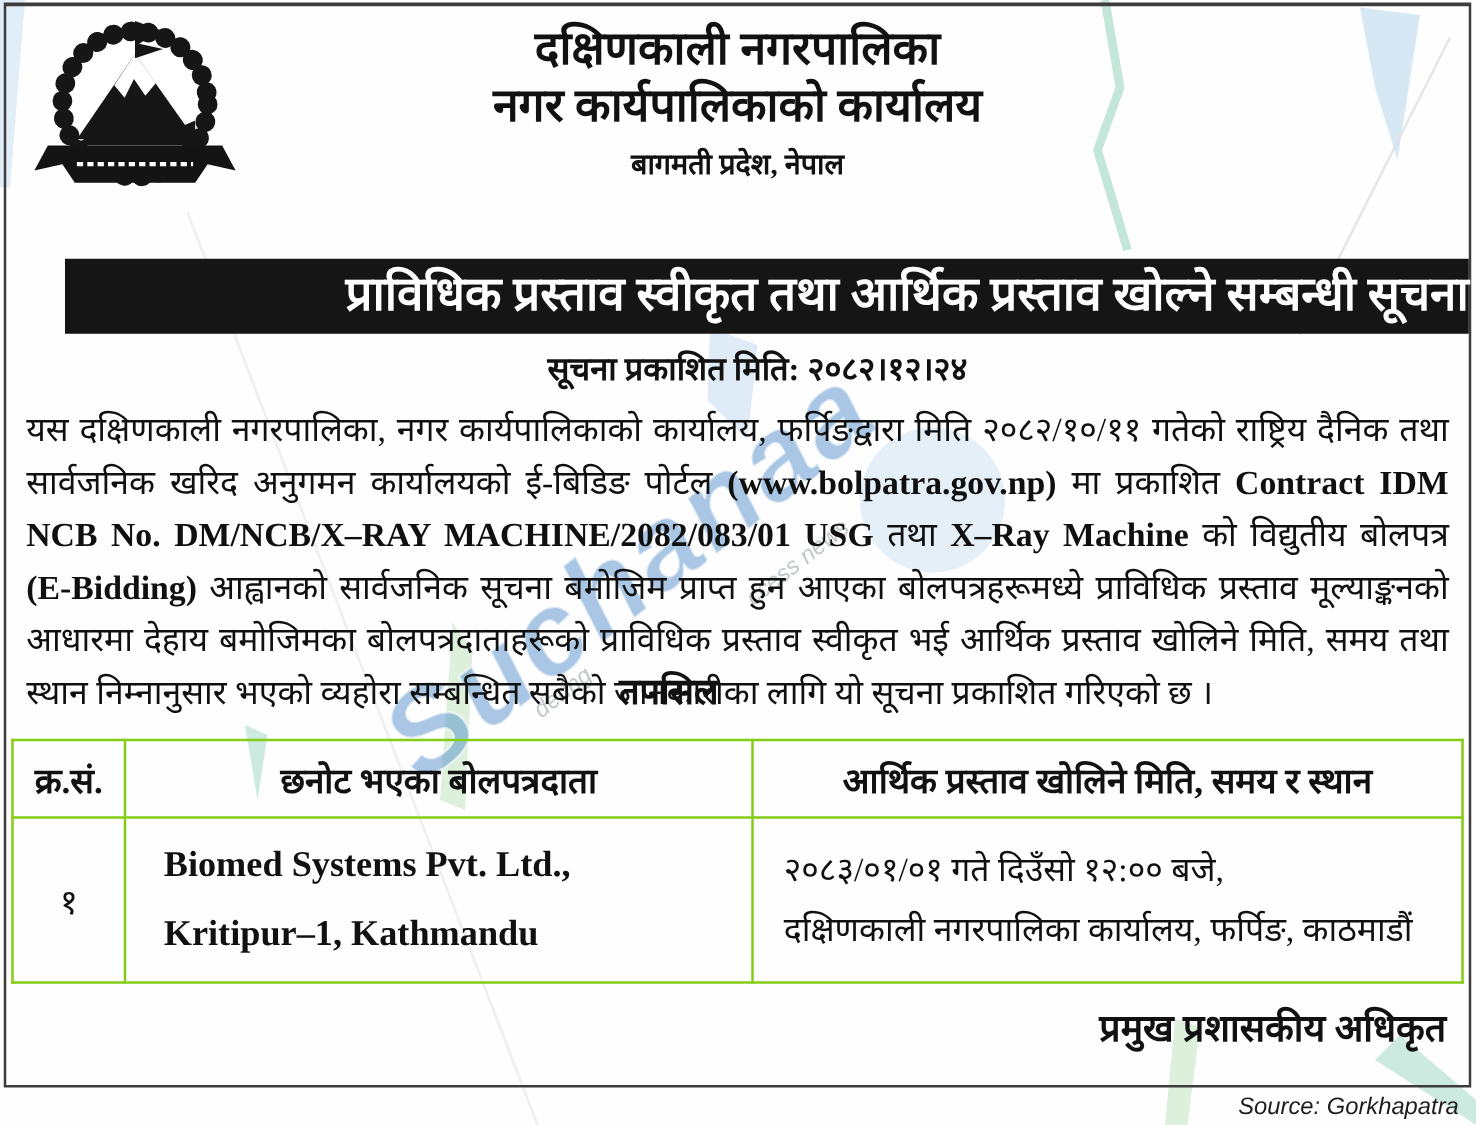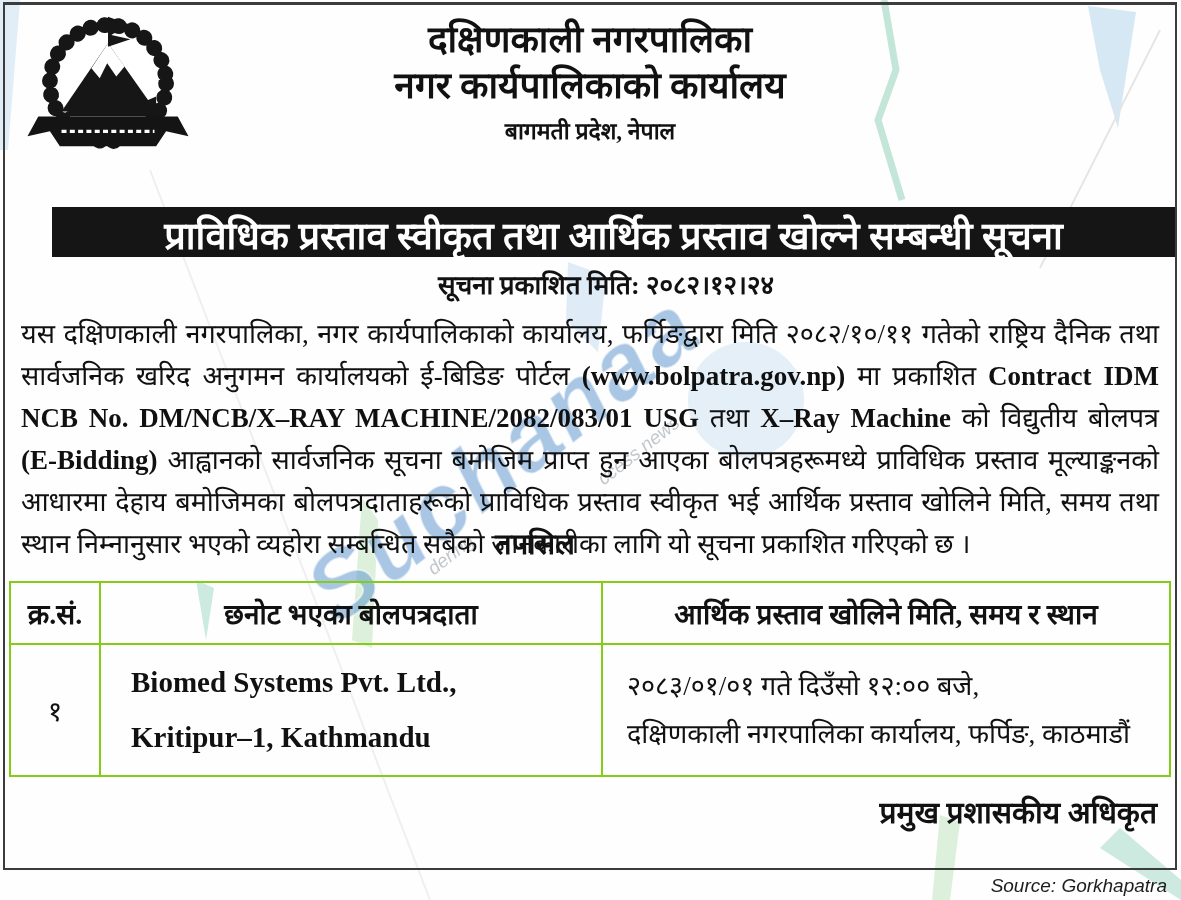--- a/index.html
+++ b/index.html
@@ -26,22 +26,22 @@
     border:2px solid #3c3c3c;border-top-width:3px;
   }
   .header{position:relative;height:196px;}
   .logo{position:absolute;left:20px;top:4px;width:166px;height:160px;}
   .hline{text-align:center;font-weight:bold;line-height:46px;}
   .h1{font-size:37px;padding-top:12px;}
   .h2{font-size:37px;}
   .h3{font-size:29px;}
   .h4{font-size:23px;}
   .banner{
-    margin-top:6px;height:50px;background:#151515;color:#ffffff;
-    text-align:center;font-weight:bold;font-size:38px;line-height:58px;margin-left:47px;
+    margin-top:6px;height:60px;background:#151515;color:#ffffff;
+    text-align:right;font-weight:bold;font-size:38px;line-height:58px;margin-left:47px;
   }
   .pubdate{margin-top:10px;text-align:center;font-weight:bold;font-size:26px;line-height:38px;padding-left:32px;}
   .bodytext{
     margin:8px 16px 0 16px;font-size:27px;line-height:42px;text-align:justify;
     color:#101010;
   }
   .seg-bold{font-weight:bold;}
   .tapsil{
     margin-top:-42px;text-align:center;font-weight:bold;font-size:29px;line-height:42px;
     transform:translateX(-55px);

